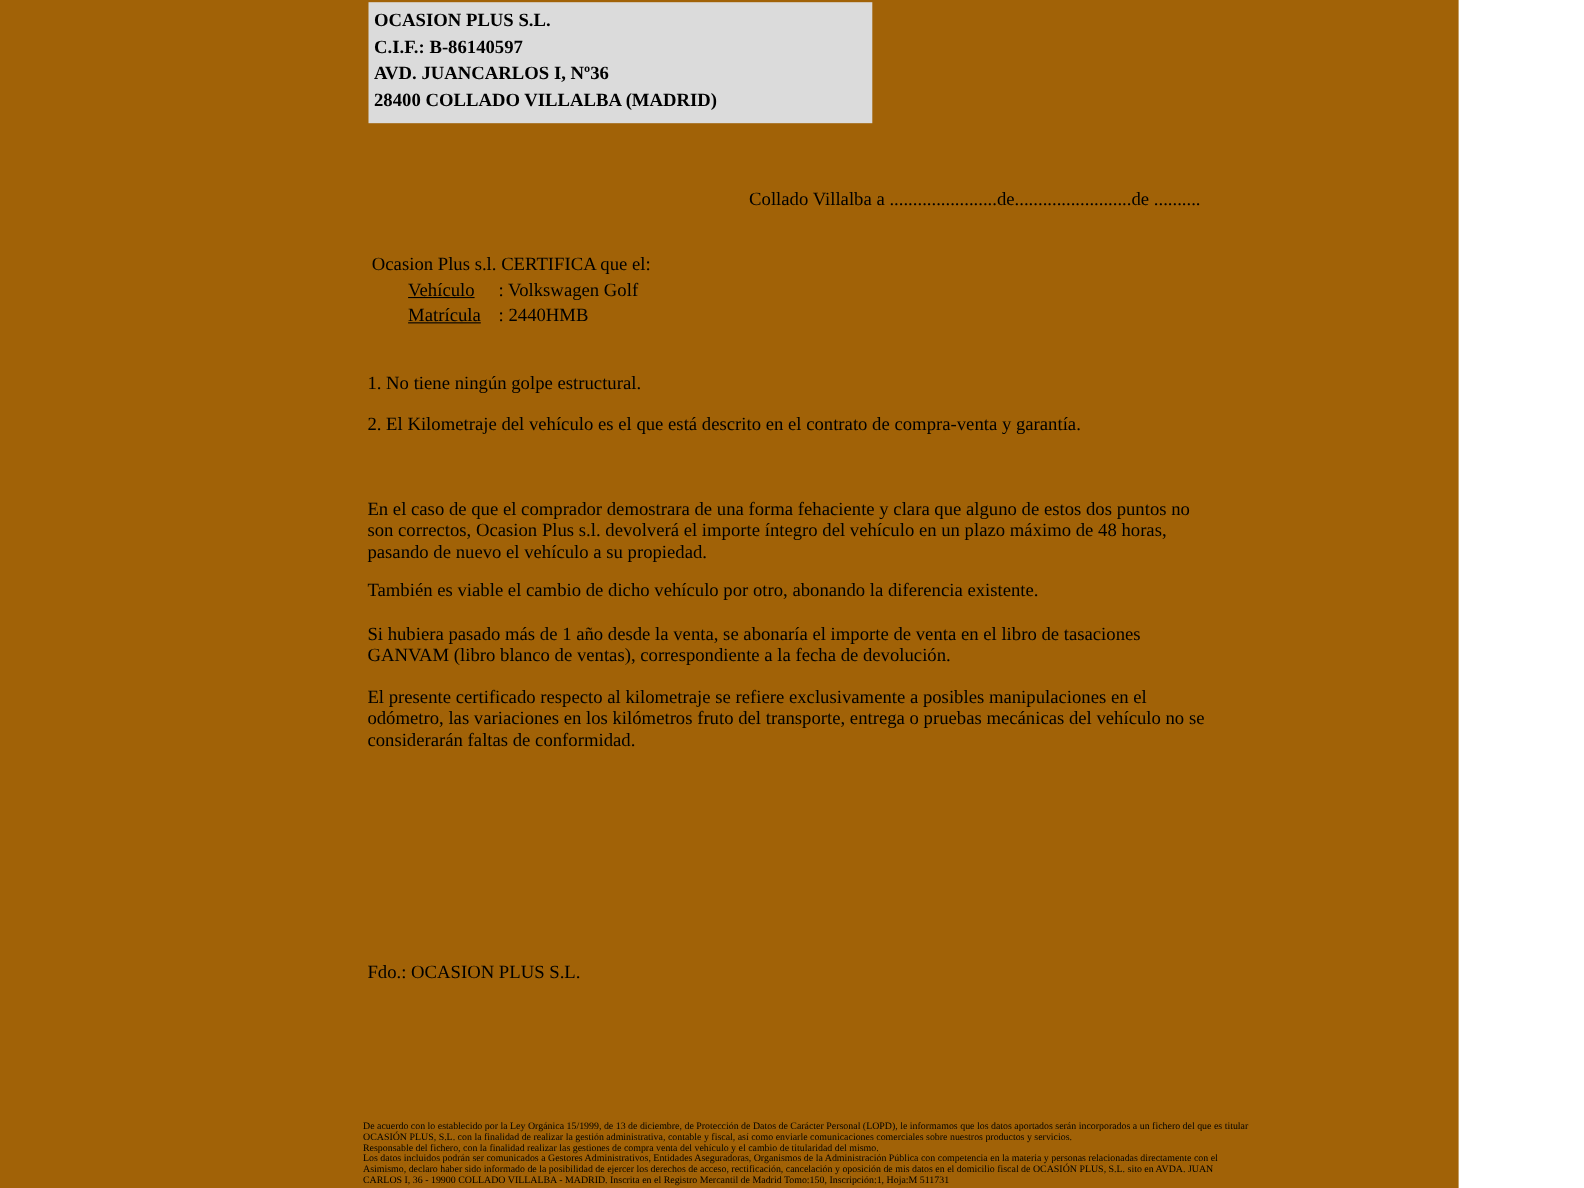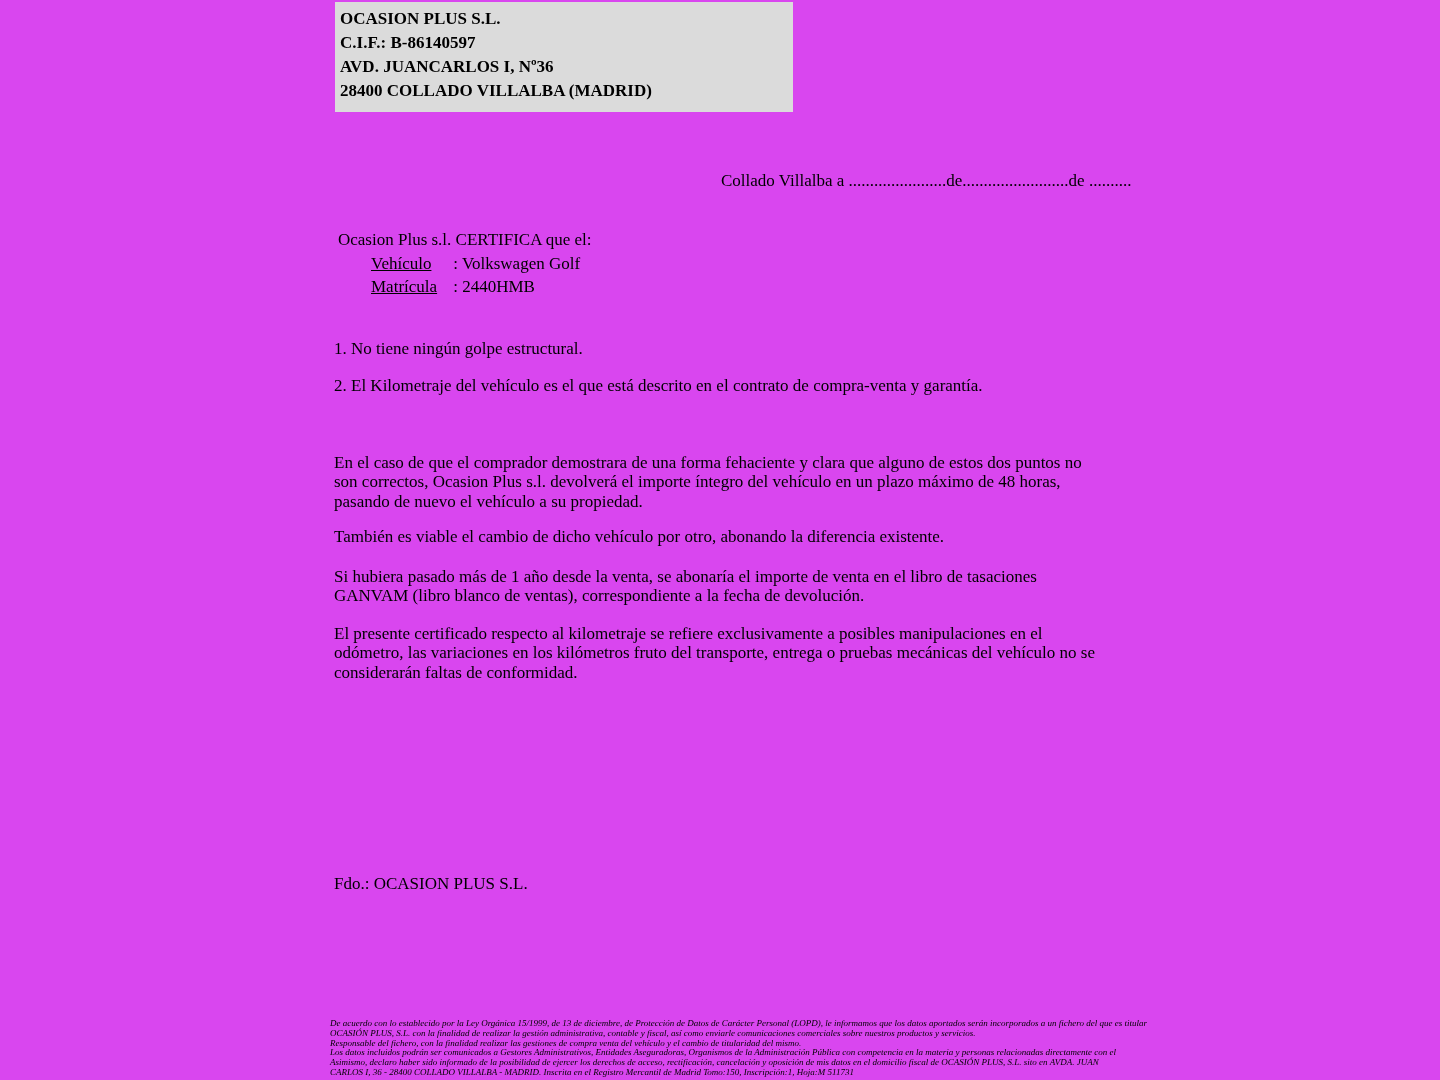--- a/index.html
+++ b/index.html
@@ -2,23 +2,23 @@
 <html><head>
 <meta charset="utf-8">
 <style>
   html, body {
     margin: 0;
     padding: 0;
     background: #ffffff;
   }
   .page {
     position: relative;
-    width: 1440px;
+    width: 1326px;
     height: 1080px;
-    background: #d946ef;
+    background: #a16207;
     font-family: "Liberation Serif", serif;
     color: #000000;
     overflow: hidden;
   }
   .header-box {
     position: absolute;
     left: 335px;
     top: 2px;
     width: 458px;
     background: #dbdbdb;
@@ -30,21 +30,20 @@
     font-size: 17px;
     line-height: 24px;
     white-space: nowrap;
   }
   .date-line {
     position: absolute;
     left: 681px;
     top: 171px;
     font-size: 17px;
     white-space: nowrap;
-    margin-left: 40px;
   }
   .content {
     position: absolute;
     left: 334px;
     top: 230px;
     width: 772px;
     font-size: 17px;
     line-height: 19.5px;
   }
   .content p {
@@ -75,21 +74,20 @@
   .footer {
     position: absolute;
     left: 330px;
     top: 1019px;
     width: 780px;
     font-size: 9px;
     line-height: 9.8px;
   }
   .footer .fline {
     white-space: nowrap;
-    font-style: italic;
   }
 </style>
 </head>
 <body>
 
 <div class="page">
 
   <div class="header-box">
     <div class="hline">OCASION PLUS S.L.</div>
     <div class="hline">C.I.F.: B-86140597</div>
@@ -122,16 +120,16 @@
 
     <p class="signature">Fdo.: OCASION PLUS S.L.</p>
   </div>
 
   <div class="footer">
     <div class="fline">De acuerdo con lo establecido por la Ley Orgánica 15/1999, de 13 de diciembre, de Protección de Datos de Carácter Personal (LOPD), le informamos que los datos aportados serán incorporados a un fichero del que es titular</div>
     <div class="fline">OCASIÓN PLUS, S.L. con la finalidad de realizar la gestión administrativa, contable y fiscal, así como enviarle comunicaciones comerciales sobre nuestros productos y servicios.</div>
     <div class="fline">Responsable del fichero, con la finalidad realizar las gestiones de compra venta del vehículo y el cambio de titularidad del mismo.</div>
     <div class="fline">Los datos incluidos podrán ser comunicados a Gestores Administrativos, Entidades Aseguradoras, Organismos de la Administración Pública con competencia en la materia y personas relacionadas directamente con el</div>
     <div class="fline">Asimismo, declaro haber sido informado de la posibilidad de ejercer los derechos de acceso, rectificación, cancelación y oposición de mis datos en el domicilio fiscal de OCASIÓN PLUS, S.L. sito en AVDA. JUAN</div>
-    <div class="fline">CARLOS I, 36 - 28400 COLLADO VILLALBA - MADRID. Inscrita en el Registro Mercantil de Madrid Tomo:150, Inscripción:1, Hoja:M 511731</div>
+    <div class="fline">CARLOS I, 36 - 19900 COLLADO VILLALBA - MADRID. Inscrita en el Registro Mercantil de Madrid Tomo:150, Inscripción:1, Hoja:M 511731</div>
   </div>
 
 </div>
 
 </body></html>

